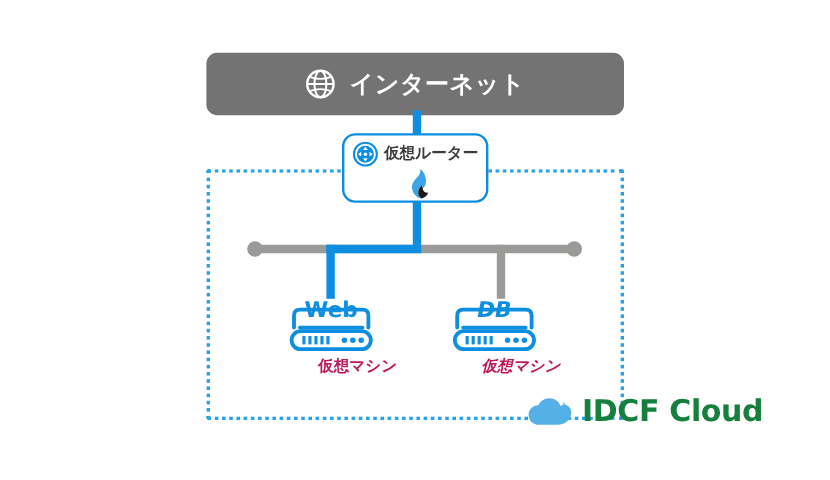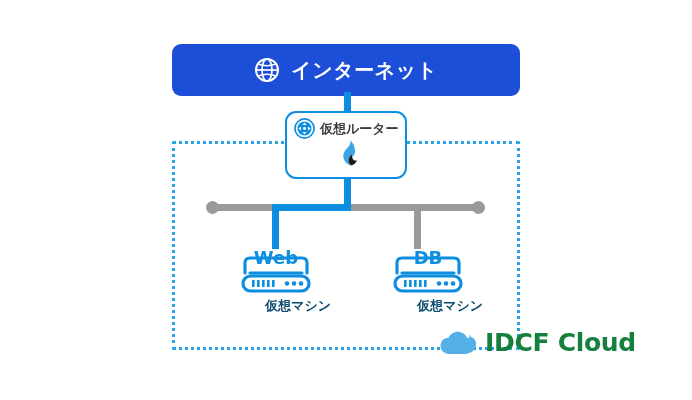--- a/index.html
+++ b/index.html
@@ -18,21 +18,21 @@
     overflow: hidden;
   }
 
   
   .internet-banner {
     position: absolute;
     left: 172px;
     top: 44px;
     width: 348px;
     height: 52px;
-    background: #1d4ed8;
+    background: #737373;
     border-radius: 9px;
     display: flex;
     align-items: center;
     justify-content: center;
     gap: 11px;
   }
   .internet-label {
     color: #ffffff;
     font-size: 20px;
     font-weight: bold;
@@ -114,21 +114,21 @@
     border-radius: 2px;
     box-sizing: border-box;
   }
 
   
   .router-box {
     position: absolute;
     left: 285px;
     top: 111px;
     width: 122px;
-    height: 68px;
+    height: 58px;
     background: #ffffff;
     border: 2px solid #0d8ee0;
     border-radius: 11px;
     box-sizing: border-box;
   }
   .router-head {
     position: absolute;
     left: 7px;
     top: 5px;
     display: flex;
@@ -156,32 +156,32 @@
     display: block;
   }
 
   
   .vm {
     position: absolute;
     width: 110px;
     text-align: right;
   }
   .vm-web { left: 221px; top: 246px; }
-  .vm-db  { left: 373px; top: 246px; }
+  .vm-db  { left: 357px; top: 246px; font-style: italic; }
 
   .vm-icon {
     width: 78px;
     height: 50px;
     display: block;
     margin: 0 auto;
   }
   .vm-caption {
     margin-top: 3px;
     font-size: 13px;
-    color: #0c4a6e;
+    color: #be185d;
     font-weight: bold;
     line-height: 1;
   }
 
   
   .idcf-logo {
     position: absolute;
     left: 440px;
     top: 327px;
     display: flex;

